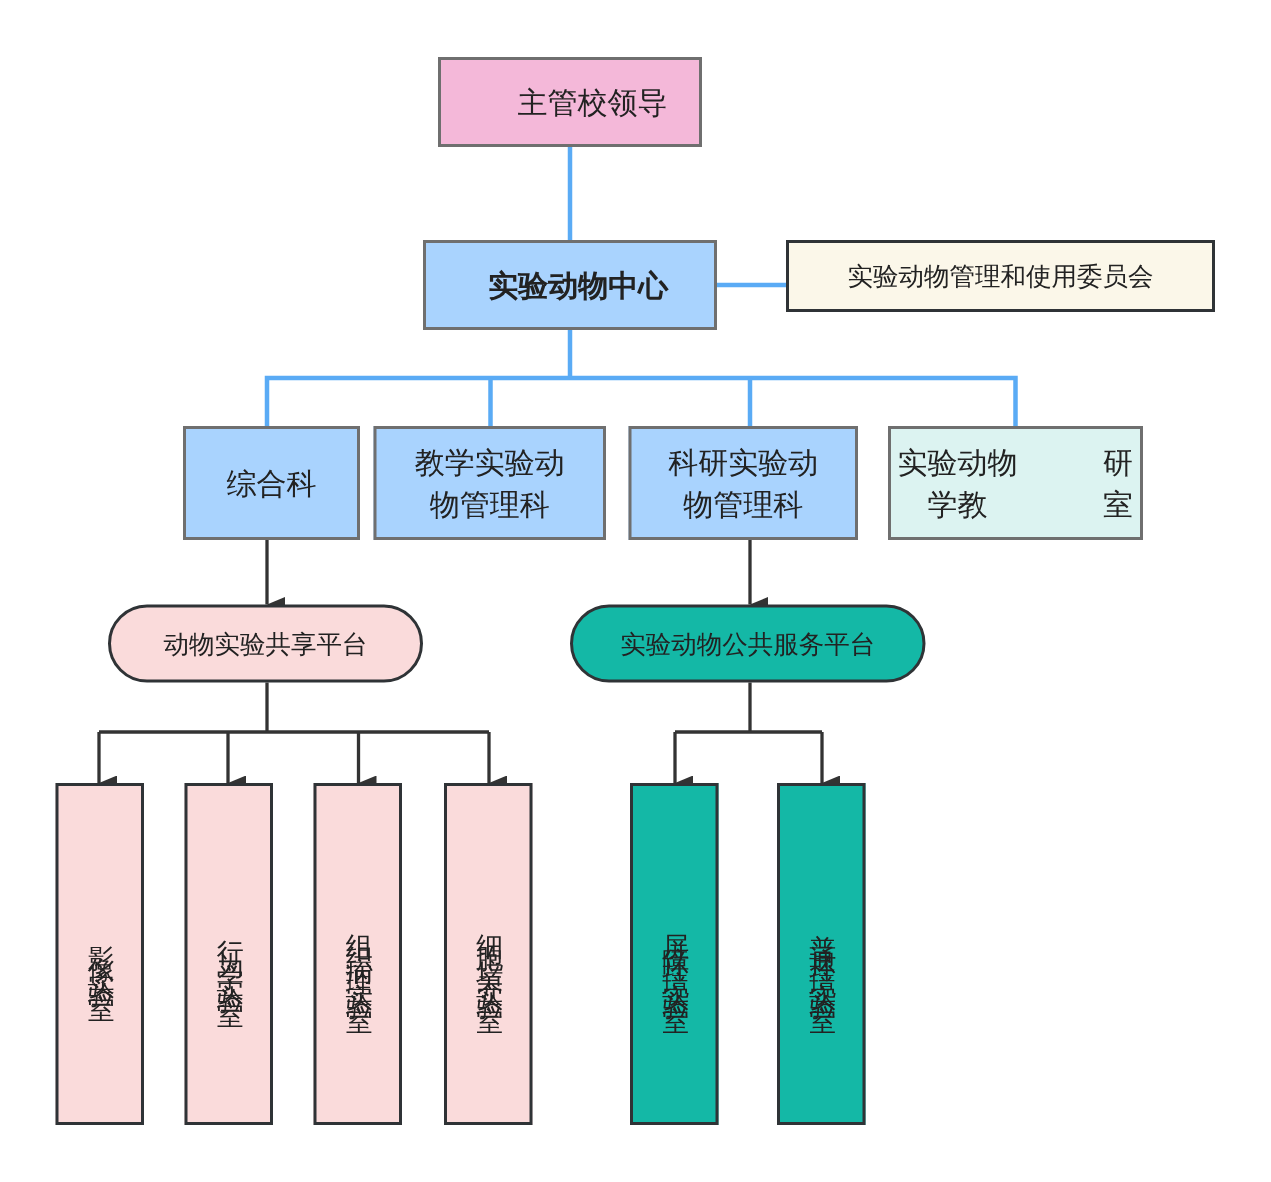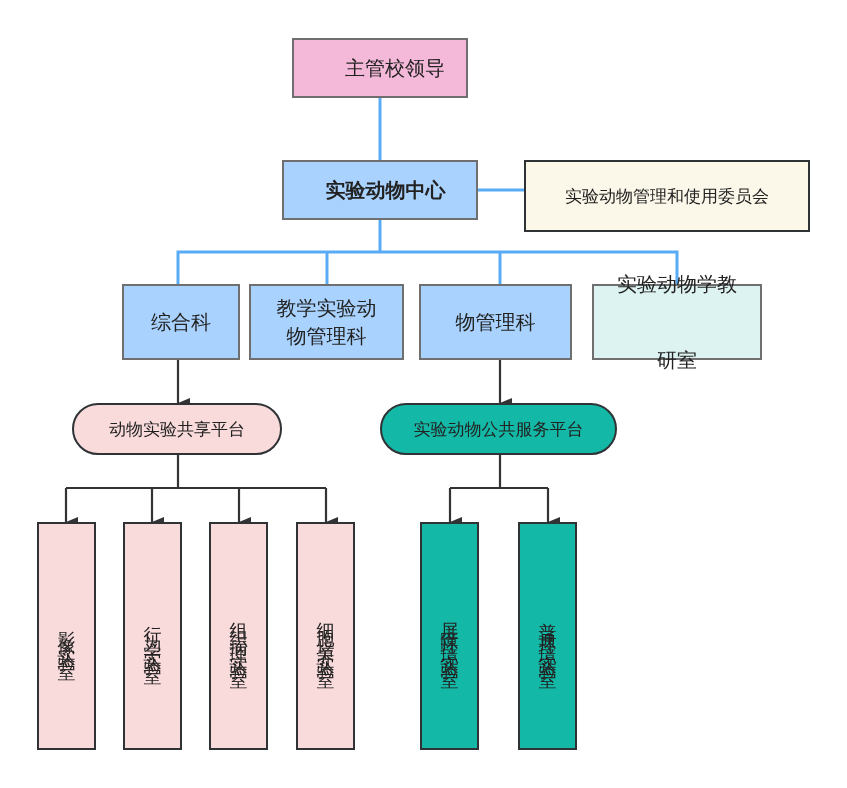--- a/index.html
+++ b/index.html
@@ -56,35 +56,36 @@
   </g>
 </svg>
 
 <div class="box gray pink t20" style="left:292px;top:38px;width:176px;height:60px;padding-left:30px;">
   <span>主管校领导</span>
 </div>
 
 <div class="box gray blue t20 bold" style="left:282px;top:160px;width:196px;height:60px;padding-left:11px;">
   <span>实验动物中心</span>
 </div>
-<div class="box dark cream t17" style="left:524px;top:160px;width:286px;height:72px;">
+<div class="box dark cream t17" style="left:524px;top:160px;width:286px;height:48px;">
   <span>实验动物管理和使用委员会</span>
 </div>
 
 <div class="box gray blue t20" style="left:122px;top:284px;width:118px;height:76px;">
   <span>综合科</span>
 </div>
 <div class="box gray blue t20" style="left:249px;top:284px;width:155px;height:76px;flex-direction:column;">
   <span>教学实验动</span>
   <span>物管理科</span>
 </div>
 <div class="box gray blue t20" style="left:419px;top:284px;width:153px;height:76px;flex-direction:column;">
+  <span>科研实验动</span>
   <span>物管理科</span>
 </div>
-<div class="box gray teal t20" style="left:592px;top:284px;width:170px;height:76px;flex-direction:column;gap:48px;">
+<div class="box gray teal t20" style="left:592px;top:284px;width:170px;height:76px;flex-direction:row;gap:48px;">
   <span>实验动物学教</span>
   <span>研室</span>
 </div>
 
 <div class="box dark rose pill t17" style="left:72px;top:403px;width:210px;height:52px;">
   <span>动物实验共享平台</span>
 </div>
 <div class="box dark mint pill t17" style="left:380px;top:403px;width:237px;height:52px;">
   <span>实验动物公共服务平台</span>
 </div>

